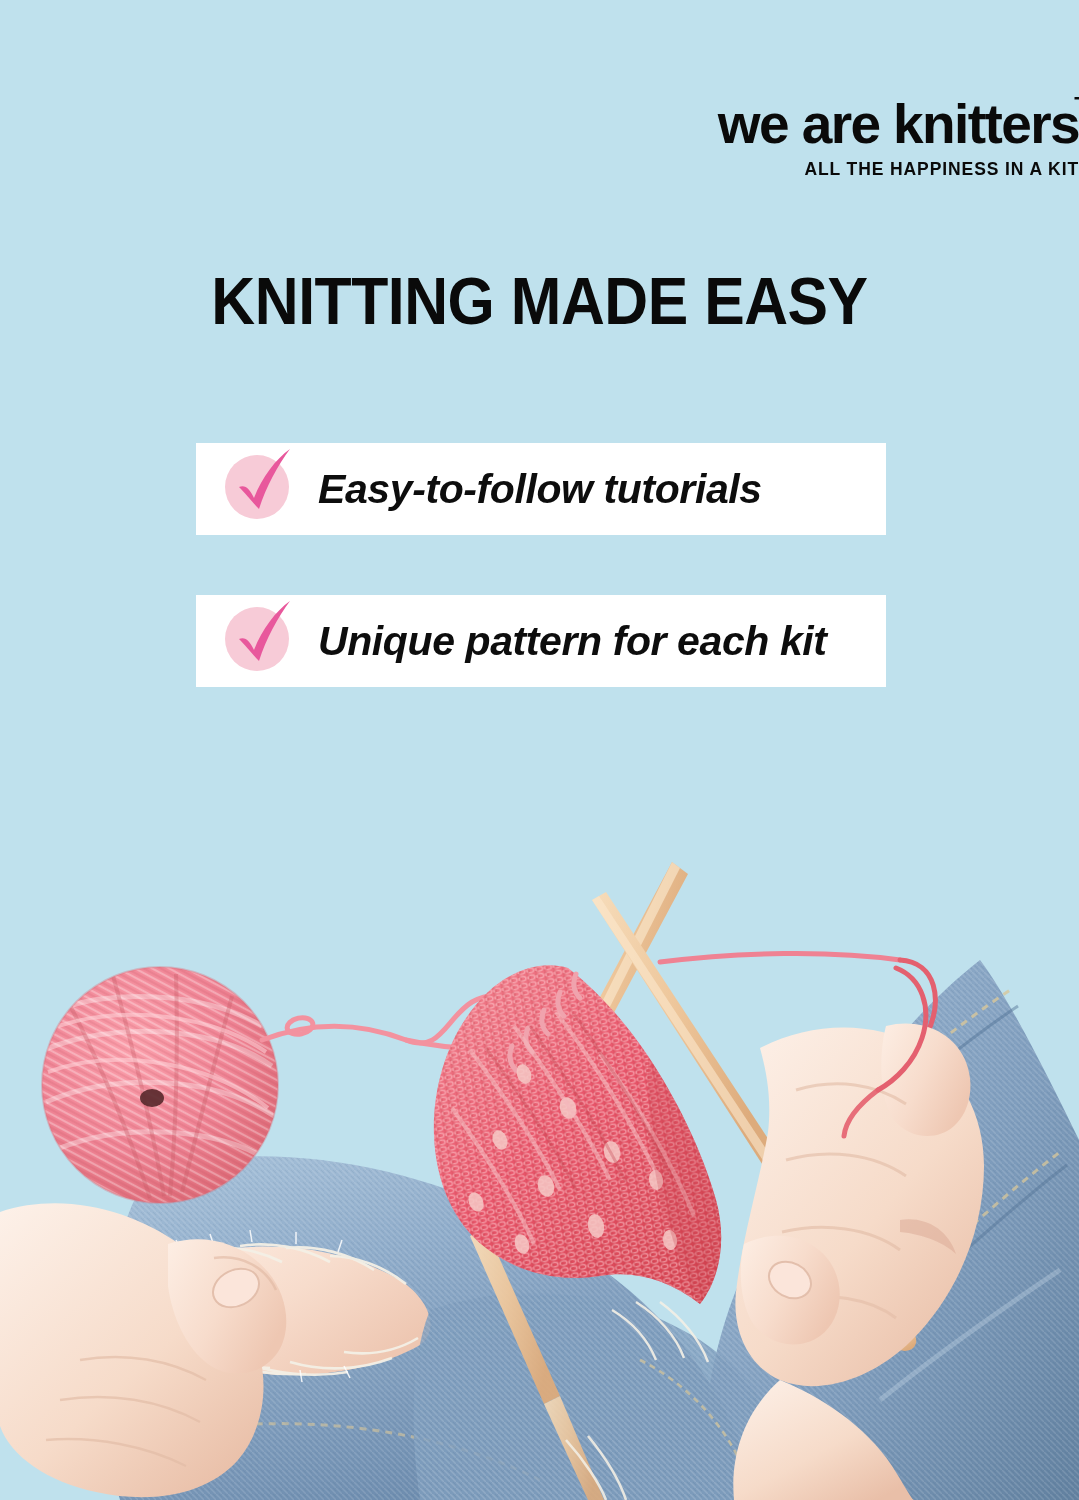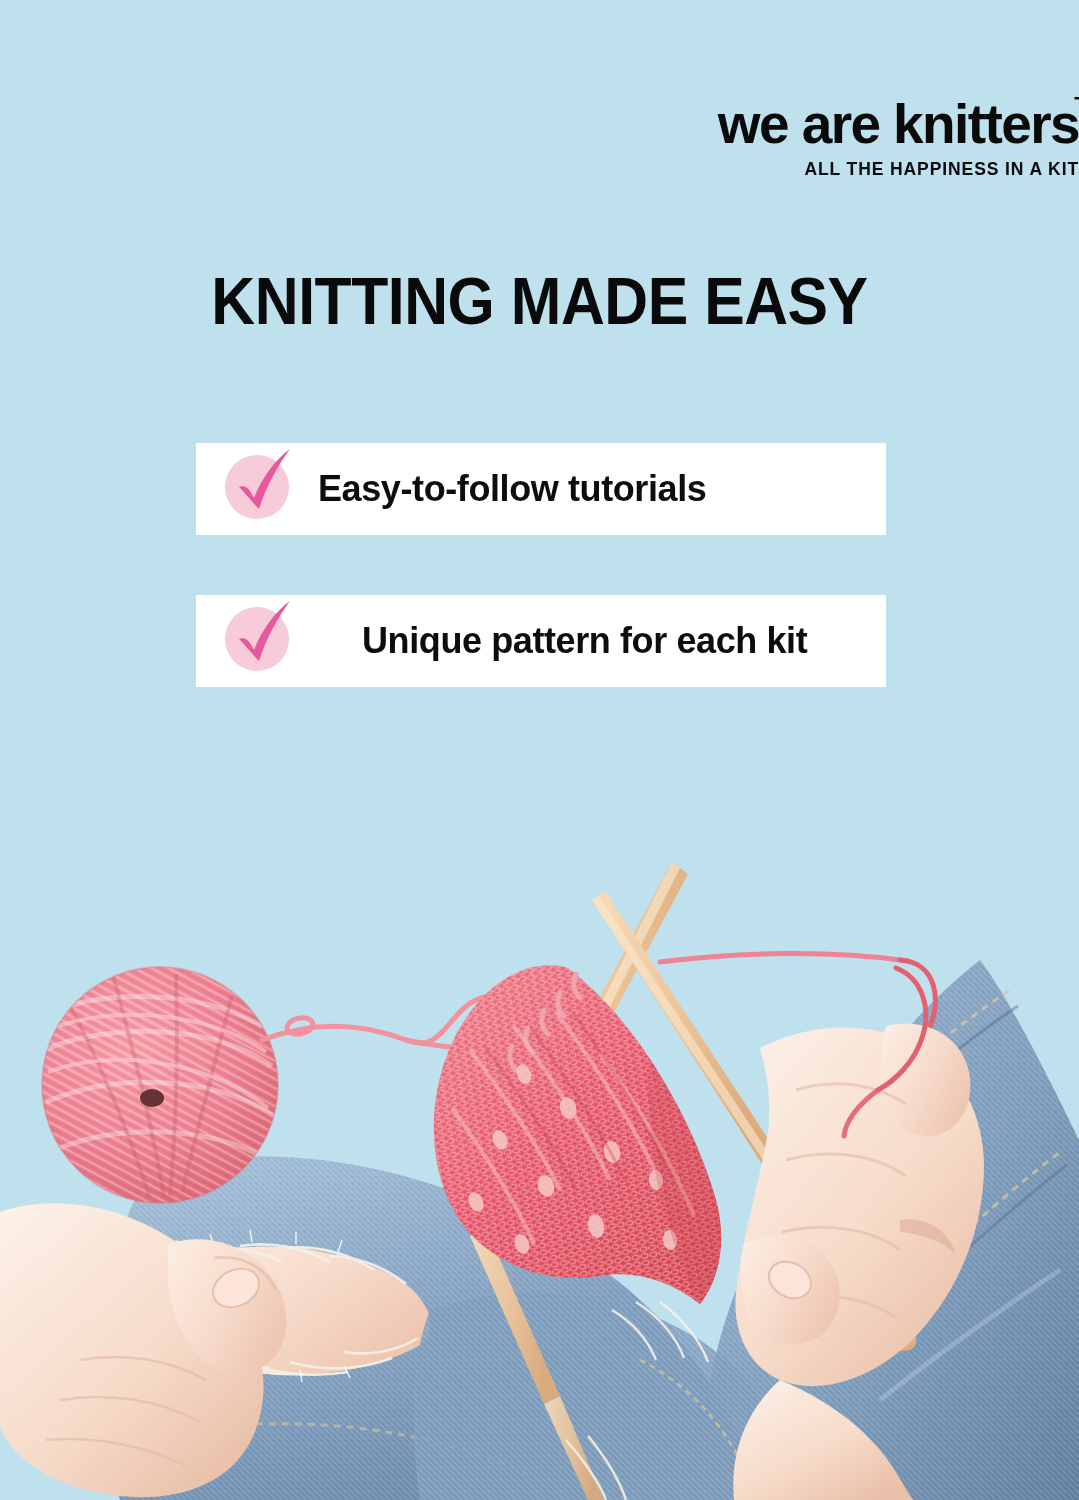--- a/index.html
+++ b/index.html
@@ -83,45 +83,46 @@
   }
   .feature-card {
     position: relative;
     height: 92px;
     background: #ffffff;
     margin-bottom: 60px;
     display: flex;
     align-items: center;
     overflow: visible;
   }
-  .feature-card:last-child { margin-bottom: 0; gap: 44px; }
+  .feature-card:last-child { margin-bottom: 0; }
 
   .check-icon {
     position: relative;
     width: 70px;
     height: 70px;
     margin-left: 26px;
     flex: 0 0 auto;
   }
   .check-icon svg {
     position: absolute;
     left: -4px;
     top: -13px;
     width: 86px;
     height: 86px;
     overflow: visible;
   }
 
   .feature-label {
     margin-left: 26px;
     font-weight: bold;
-    font-size: 36px;
+    font-size: 41px;
     letter-spacing: -0.4px;
     color: #0d0d0d;
     white-space: nowrap;
+    font-style: italic;
   }
 
   
   .photo {
     position: absolute;
     left: 0;
     top: 840px;
     width: 1079px;
     height: 660px;
     overflow: hidden;

